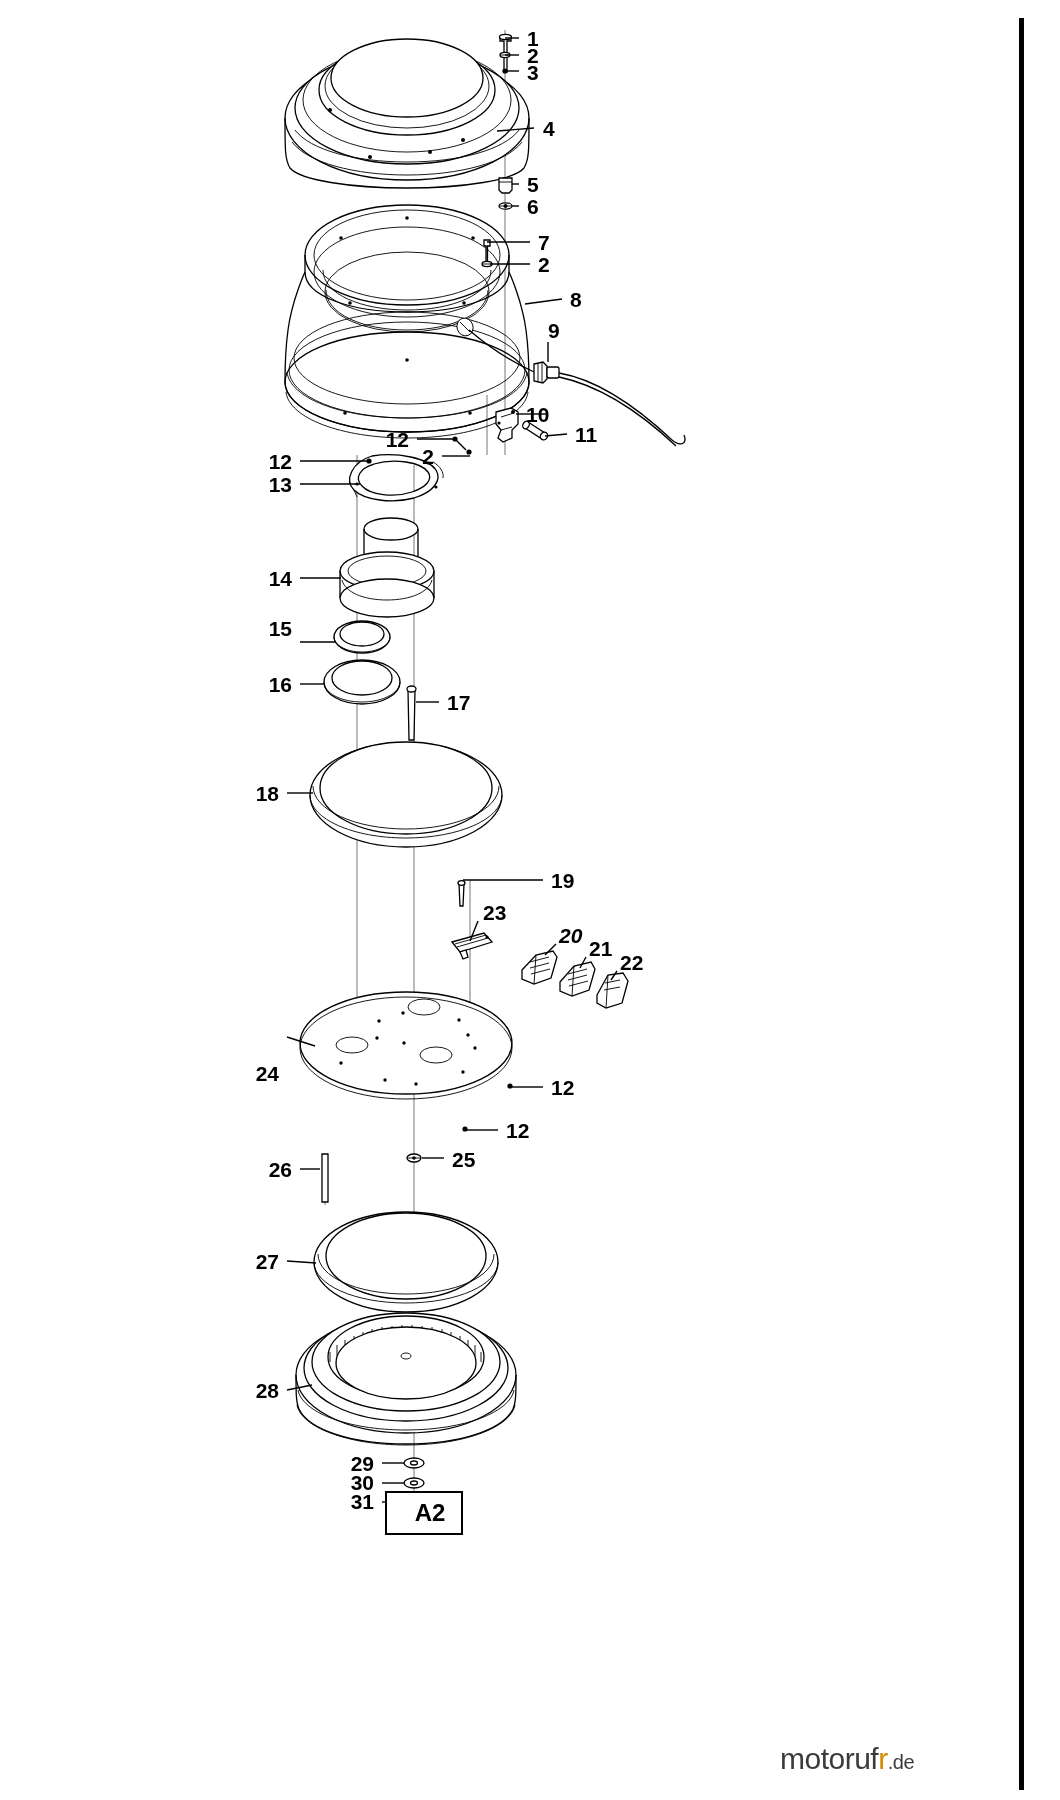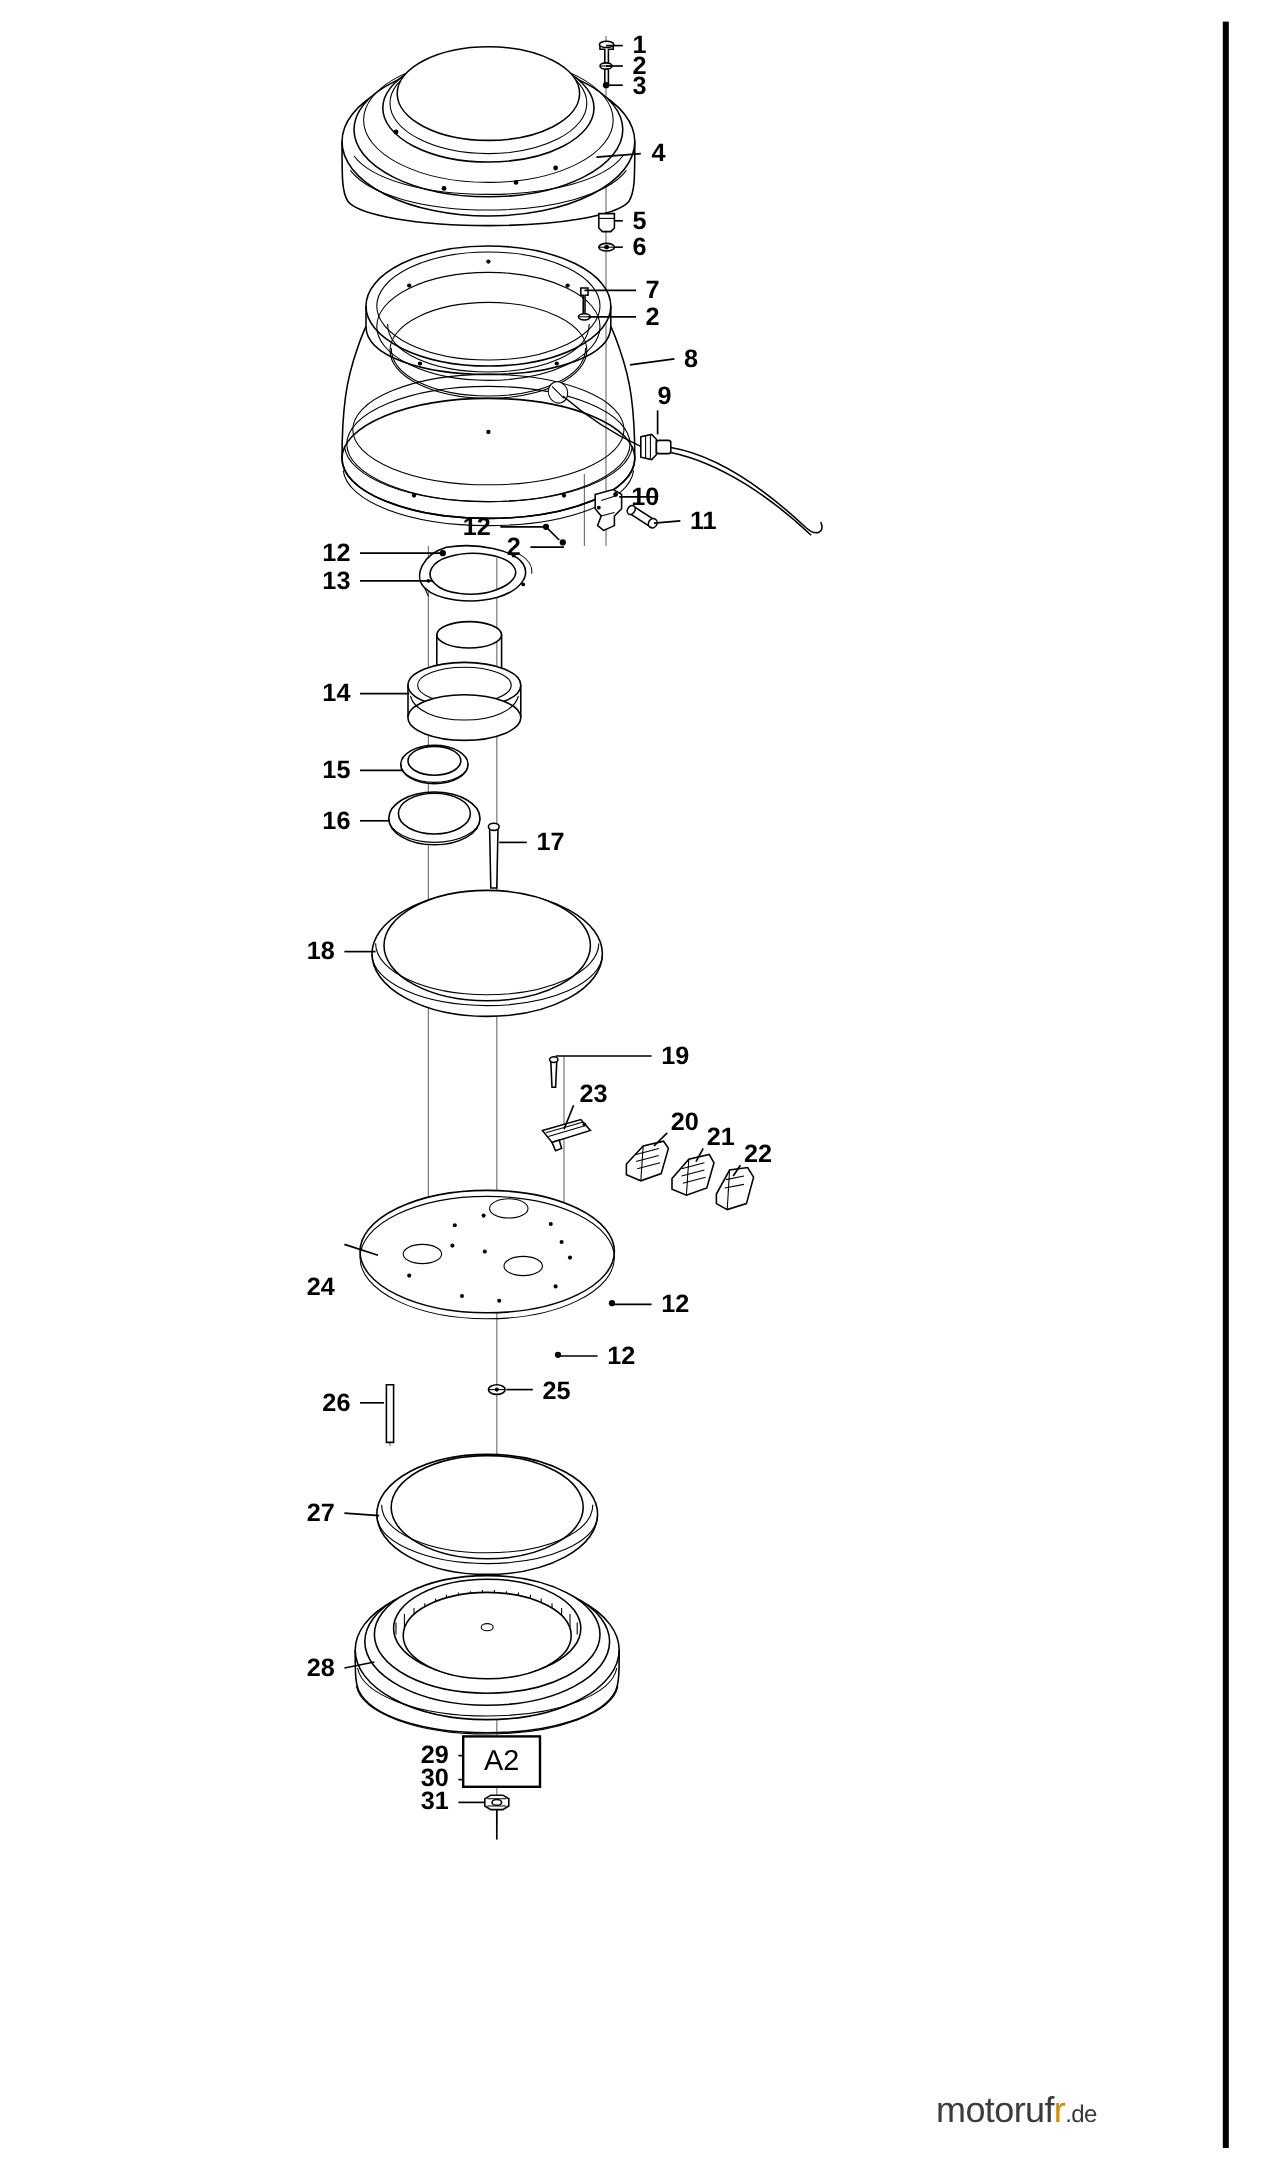--- a/index.html
+++ b/index.html
@@ -2,22 +2,22 @@
 <html><head>
 <meta charset="utf-8">
 <style>
   html,body{margin:0;padding:0;background:#ffffff;}
   body{font-family:"Liberation Sans",sans-serif;}
   #page{position:relative;width:1060px;height:1800px;background:#ffffff;overflow:hidden;}
   #svg-diagram{position:absolute;left:0;top:0;width:1060px;height:1800px;}
   .callout{position:absolute;font-family:"Liberation Sans",sans-serif;font-weight:bold;font-size:21px;color:#000;line-height:1;white-space:nowrap;}
   .callout.r{transform:translate(-100%,-50%);}
   .callout.l{transform:translate(0,-50%);}
-  #a2-box{position:absolute;left:385px;top:1446px;width:62px;height:40px;border:2px solid #000;background:#fff;
-          display:flex;align-items:center;justify-content:center;font-weight:normal;font-size:24px;color:#000;}
+  #a2-box{position:absolute;left:385px;top:1491px;width:62px;height:40px;border:2px solid #000;background:#fff;
+          display:flex;align-items:center;justify-content:center;font-weight:bold;font-size:24px;color:#000;padding-left:12px;}
   #right-rule{position:absolute;left:1019px;top:18px;width:5px;height:1772px;background:#000;}
   #watermark{position:absolute;left:780px;top:1742px;font-size:30px;font-weight:normal;letter-spacing:-0.5px;}
   #watermark .wm-a{color:#3b3b3b;}
   #watermark .wm-b{color:#d38b00;}
   #watermark .wm-c{color:#3b3b3b;font-size:20px;}
 </style>
 </head>
 <body>
 
 <div id="page">
@@ -355,27 +355,27 @@
       <div class="callout l" style="left: 538px; top: 264px;">2</div>
       <div class="callout l" style="left: 570px; top: 299px;">8</div>
       <div class="callout l" style="left: 548px; top: 330px;">9</div>
       <div class="callout l" style="left: 526px; top: 414px;">10</div>
       <div class="callout l" style="left: 575px; top: 434px;">11</div>
       <div class="callout r" style="left: 409px; top: 439px;">12</div>
       <div class="callout r" style="left: 434px; top: 456px;">2</div>
       <div class="callout r" style="left: 292px; top: 461px;">12</div>
       <div class="callout r" style="left: 292px; top: 484px;">13</div>
       <div class="callout r" style="left: 292px; top: 578px; text-align: center;">14</div>
-      <div class="callout r" style="left: 292px; top: 642px;">15</div>
+      <div class="callout r" style="left: 292px; top: 628px;">15</div>
       <div class="callout r" style="left: 292px; top: 684px; text-align: center;">16</div>
       <div class="callout l" style="left: 447px; top: 702px;">17</div>
       <div class="callout r" style="left: 279px; top: 793px;">18</div>
       <div class="callout l" style="left: 551px; top: 880px;">19</div>
       <div class="callout l" style="left: 483px; top: 912px;">23</div>
-      <div class="callout l" style="left: 559px; top: 935px;">20</div>
+      <div class="callout l" style="left: 559px; top: 935px; font-style: italic;">20</div>
       <div class="callout l" style="left: 589px; top: 948px;">21</div>
       <div class="callout l" style="left: 620px; top: 962px;">22</div>
       <div class="callout r" style="left: 279px; top: 1037px; margin-top: 36px;">24</div>
       <div class="callout l" style="left: 551px; top: 1087px;">12</div>
       <div class="callout l" style="left: 506px; top: 1130px;">12</div>
       <div class="callout r" style="left: 292px; top: 1169px;">26</div>
       <div class="callout l" style="left: 452px; top: 1159px;">25</div>
       <div class="callout r" style="left: 279px; top: 1261px;">27</div>
       <div class="callout r" style="left: 279px; top: 1390px;">28</div>
       <div class="callout r" style="left: 374px; top: 1463px;">29</div>

